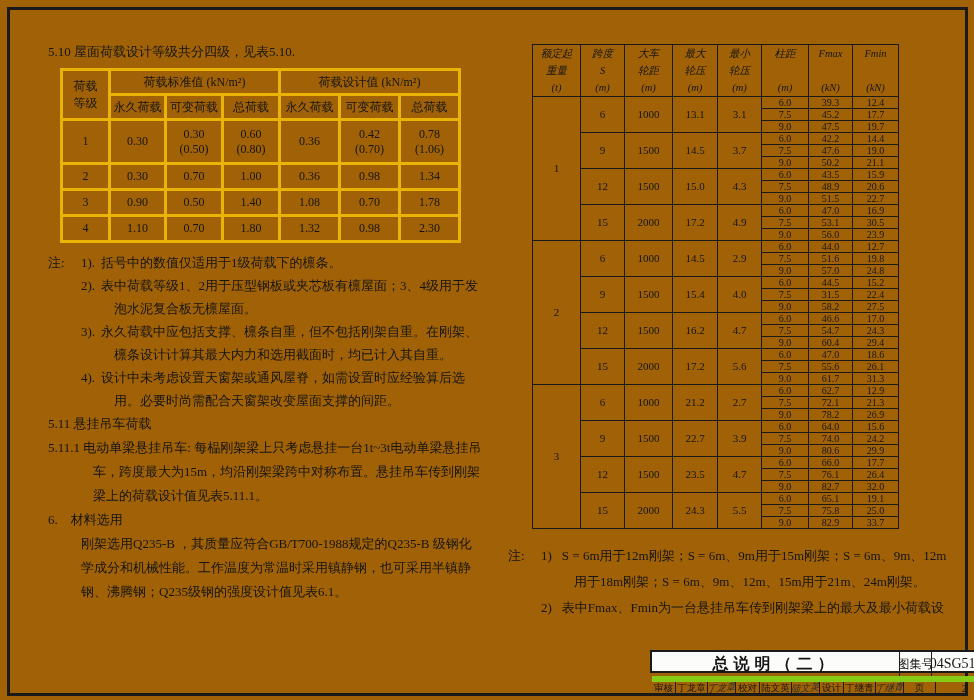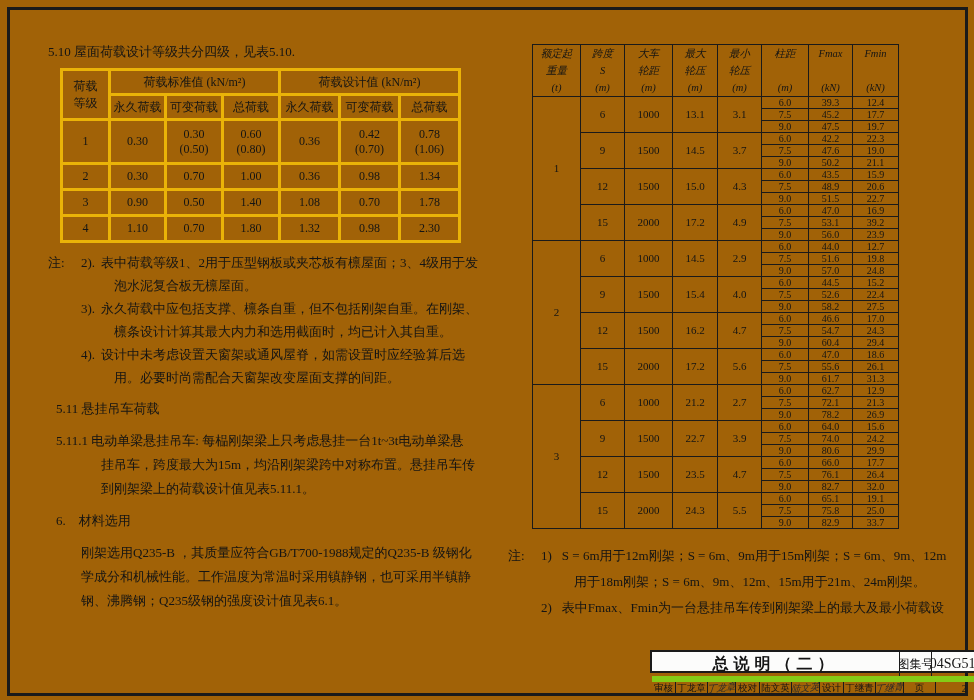--- a/index.html
+++ b/index.html
@@ -25,21 +25,21 @@
   }
   .t510 thead tr { height:25px; }
   .t510 tbody tr { height:26px; }
   .t510 tbody tr:first-child { height:44px; }
 
   .notes { display:flex; margin-top:8px; font-size:13px; line-height:23px; }
   .notes .notes-tag { width:33px; flex:none; }
   .note { padding-left:33px; text-indent:-33px; }
   .note .marker { margin-right:6px; }
 
-  .para { margin:8px; font-size:13px; line-height:24px;
+  .para { margin:0; font-size:13px; line-height:24px;
           padding-left:45px; text-indent:-45px; }
   .plain { margin:0; font-size:13px; line-height:24px; padding-left:33px; }
 
   
   .col-right { position:absolute; left:508px; top:44px; width:444px; }
   .caption-r { display:flex; width:366px; margin:0 0 6px 24px; font-size:13px; line-height:20px; }
   .caption-r .cap-title { flex:1; text-align:center; }
 
   .t5111 { width:366px; margin-left:24px; }
   .t5111 th, .t5111 td {
@@ -149,20 +149,21 @@
             <td>1.32</td>
             <td>0.98</td>
             <td>2.30</td>
           </tr>
         </tbody>
     </table>
 
     <div class="notes">
       <span class="notes-tag">注:</span>
       <div>
+        <div class="note"><span class="marker">1).</span><span>括号中的数值仅适用于1级荷载下的檩条。</span></div>
         <div class="note"><span class="marker">2).</span><span>表中荷载等级1、2用于压型钢板或夹芯板有檩屋面；3、4级用于发泡水泥复合板无檩屋面。</span></div>
         <div class="note"><span class="marker">3).</span><span>永久荷载中应包括支撑、檩条自重，但不包括刚架自重。在刚架、檩条设计计算其最大内力和选用截面时，均已计入其自重。</span></div>
         <div class="note"><span class="marker">4).</span><span>设计中未考虑设置天窗架或通风屋脊，如需设置时应经验算后选用。必要时尚需配合天窗架改变屋面支撑的间距。</span></div>
       </div>
     </div>
 
     <p class="para">5.11 悬挂吊车荷载</p>
     <p class="para">5.11.1 电动单梁悬挂吊车: 每榀刚架梁上只考虑悬挂一台1t~3t电动单梁悬挂吊车，跨度最大为15m，均沿刚架梁跨中对称布置。悬挂吊车传到刚架梁上的荷载设计值见表5.11.1。</p>
     <p class="para">6.　材料选用</p>
     <p class="plain">刚架选用Q235-B ，其质量应符合GB/T700-1988规定的Q235-B 级钢化学成分和机械性能。工作温度为常温时采用镇静钢，也可采用半镇静钢、沸腾钢；Q235级钢的强度设计值见表6.1。</p>
@@ -230,21 +231,21 @@
             <td class="num">47.5</td>
             <td class="num">19.7</td>
           </tr>
           <tr>
             <td rowspan="3" class="sp">9</td>
             <td rowspan="3" class="sp">1500</td>
             <td rowspan="3" class="sp">14.5</td>
             <td rowspan="3" class="sp">3.7</td>
             <td class="num">6.0</td>
             <td class="num">42.2</td>
-            <td class="num">22.3</td>
+            <td class="num">14.4</td>
           </tr>
           <tr>
             <td class="num">7.5</td>
             <td class="num">47.6</td>
             <td class="num">19.0</td>
           </tr>
           <tr>
             <td class="num">9.0</td>
             <td class="num">50.2</td>
             <td class="num">21.1</td>
@@ -273,21 +274,21 @@
             <td rowspan="3" class="sp">2000</td>
             <td rowspan="3" class="sp">17.2</td>
             <td rowspan="3" class="sp">4.9</td>
             <td class="num">6.0</td>
             <td class="num">47.0</td>
             <td class="num">16.9</td>
           </tr>
           <tr>
             <td class="num">7.5</td>
             <td class="num">53.1</td>
-            <td class="num">39.2</td>
+            <td class="num">30.5</td>
           </tr>
           <tr>
             <td class="num">9.0</td>
             <td class="num">56.0</td>
             <td class="num">23.9</td>
           </tr>
           <tr>
             <td rowspan="12" class="wt">2</td>
             <td rowspan="3" class="sp">6</td>
             <td rowspan="3" class="sp">1000</td>
@@ -311,21 +312,21 @@
             <td rowspan="3" class="sp">9</td>
             <td rowspan="3" class="sp">1500</td>
             <td rowspan="3" class="sp">15.4</td>
             <td rowspan="3" class="sp">4.0</td>
             <td class="num">6.0</td>
             <td class="num">44.5</td>
             <td class="num">15.2</td>
           </tr>
           <tr>
             <td class="num">7.5</td>
-            <td class="num">52.6</td>
+            <td class="num">31.5</td>
             <td class="num">22.4</td>
           </tr>
           <tr>
             <td class="num">9.0</td>
             <td class="num">58.2</td>
             <td class="num">27.5</td>
           </tr>
           <tr>
             <td rowspan="3" class="sp">12</td>
             <td rowspan="3" class="sp">1500</td>

